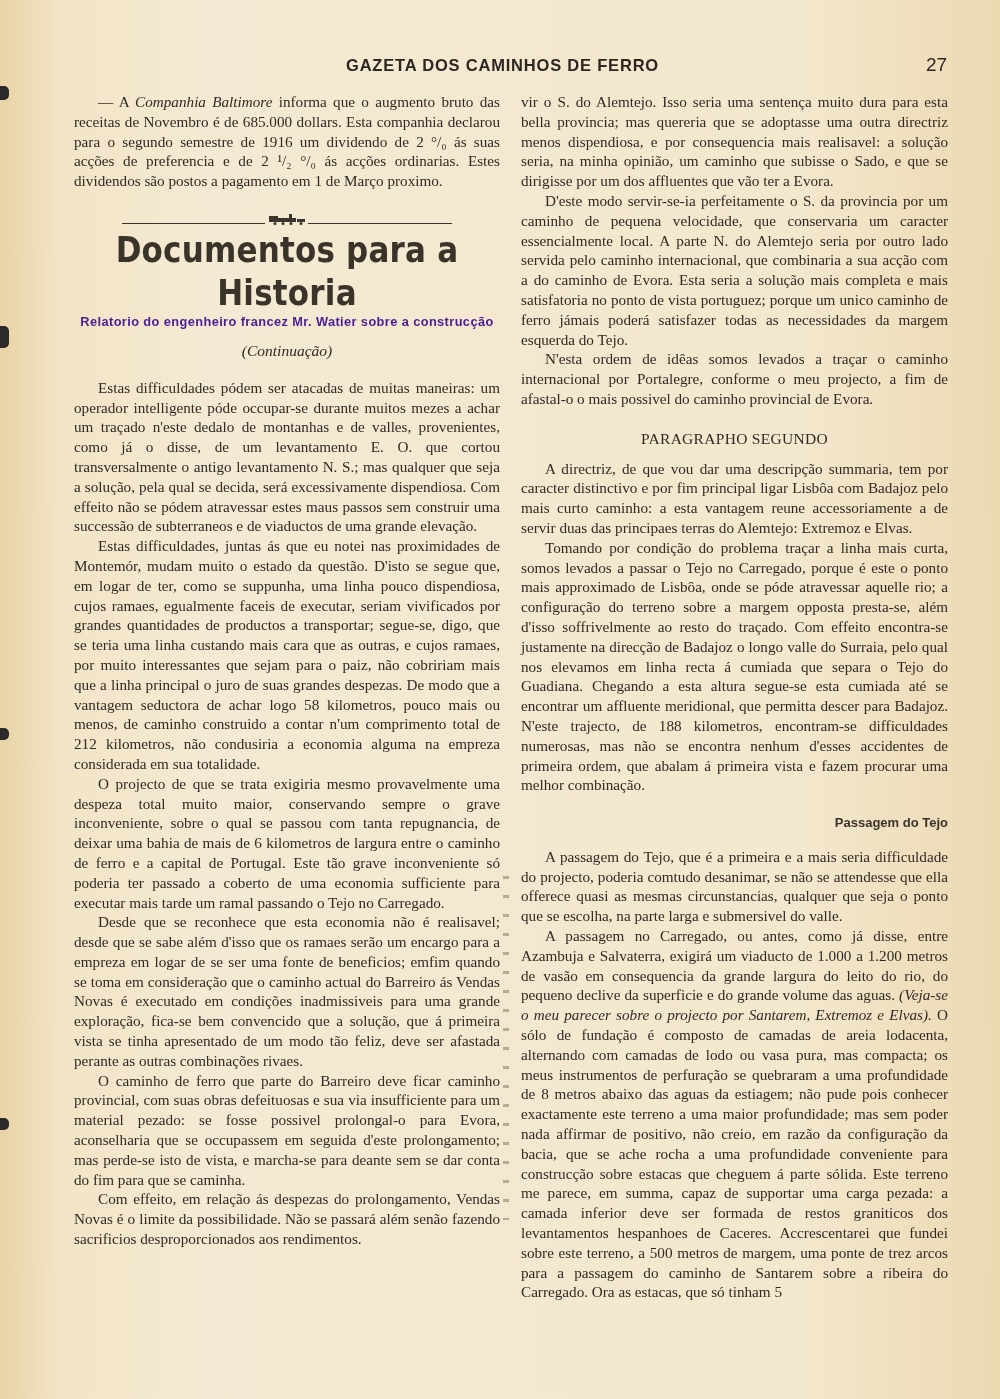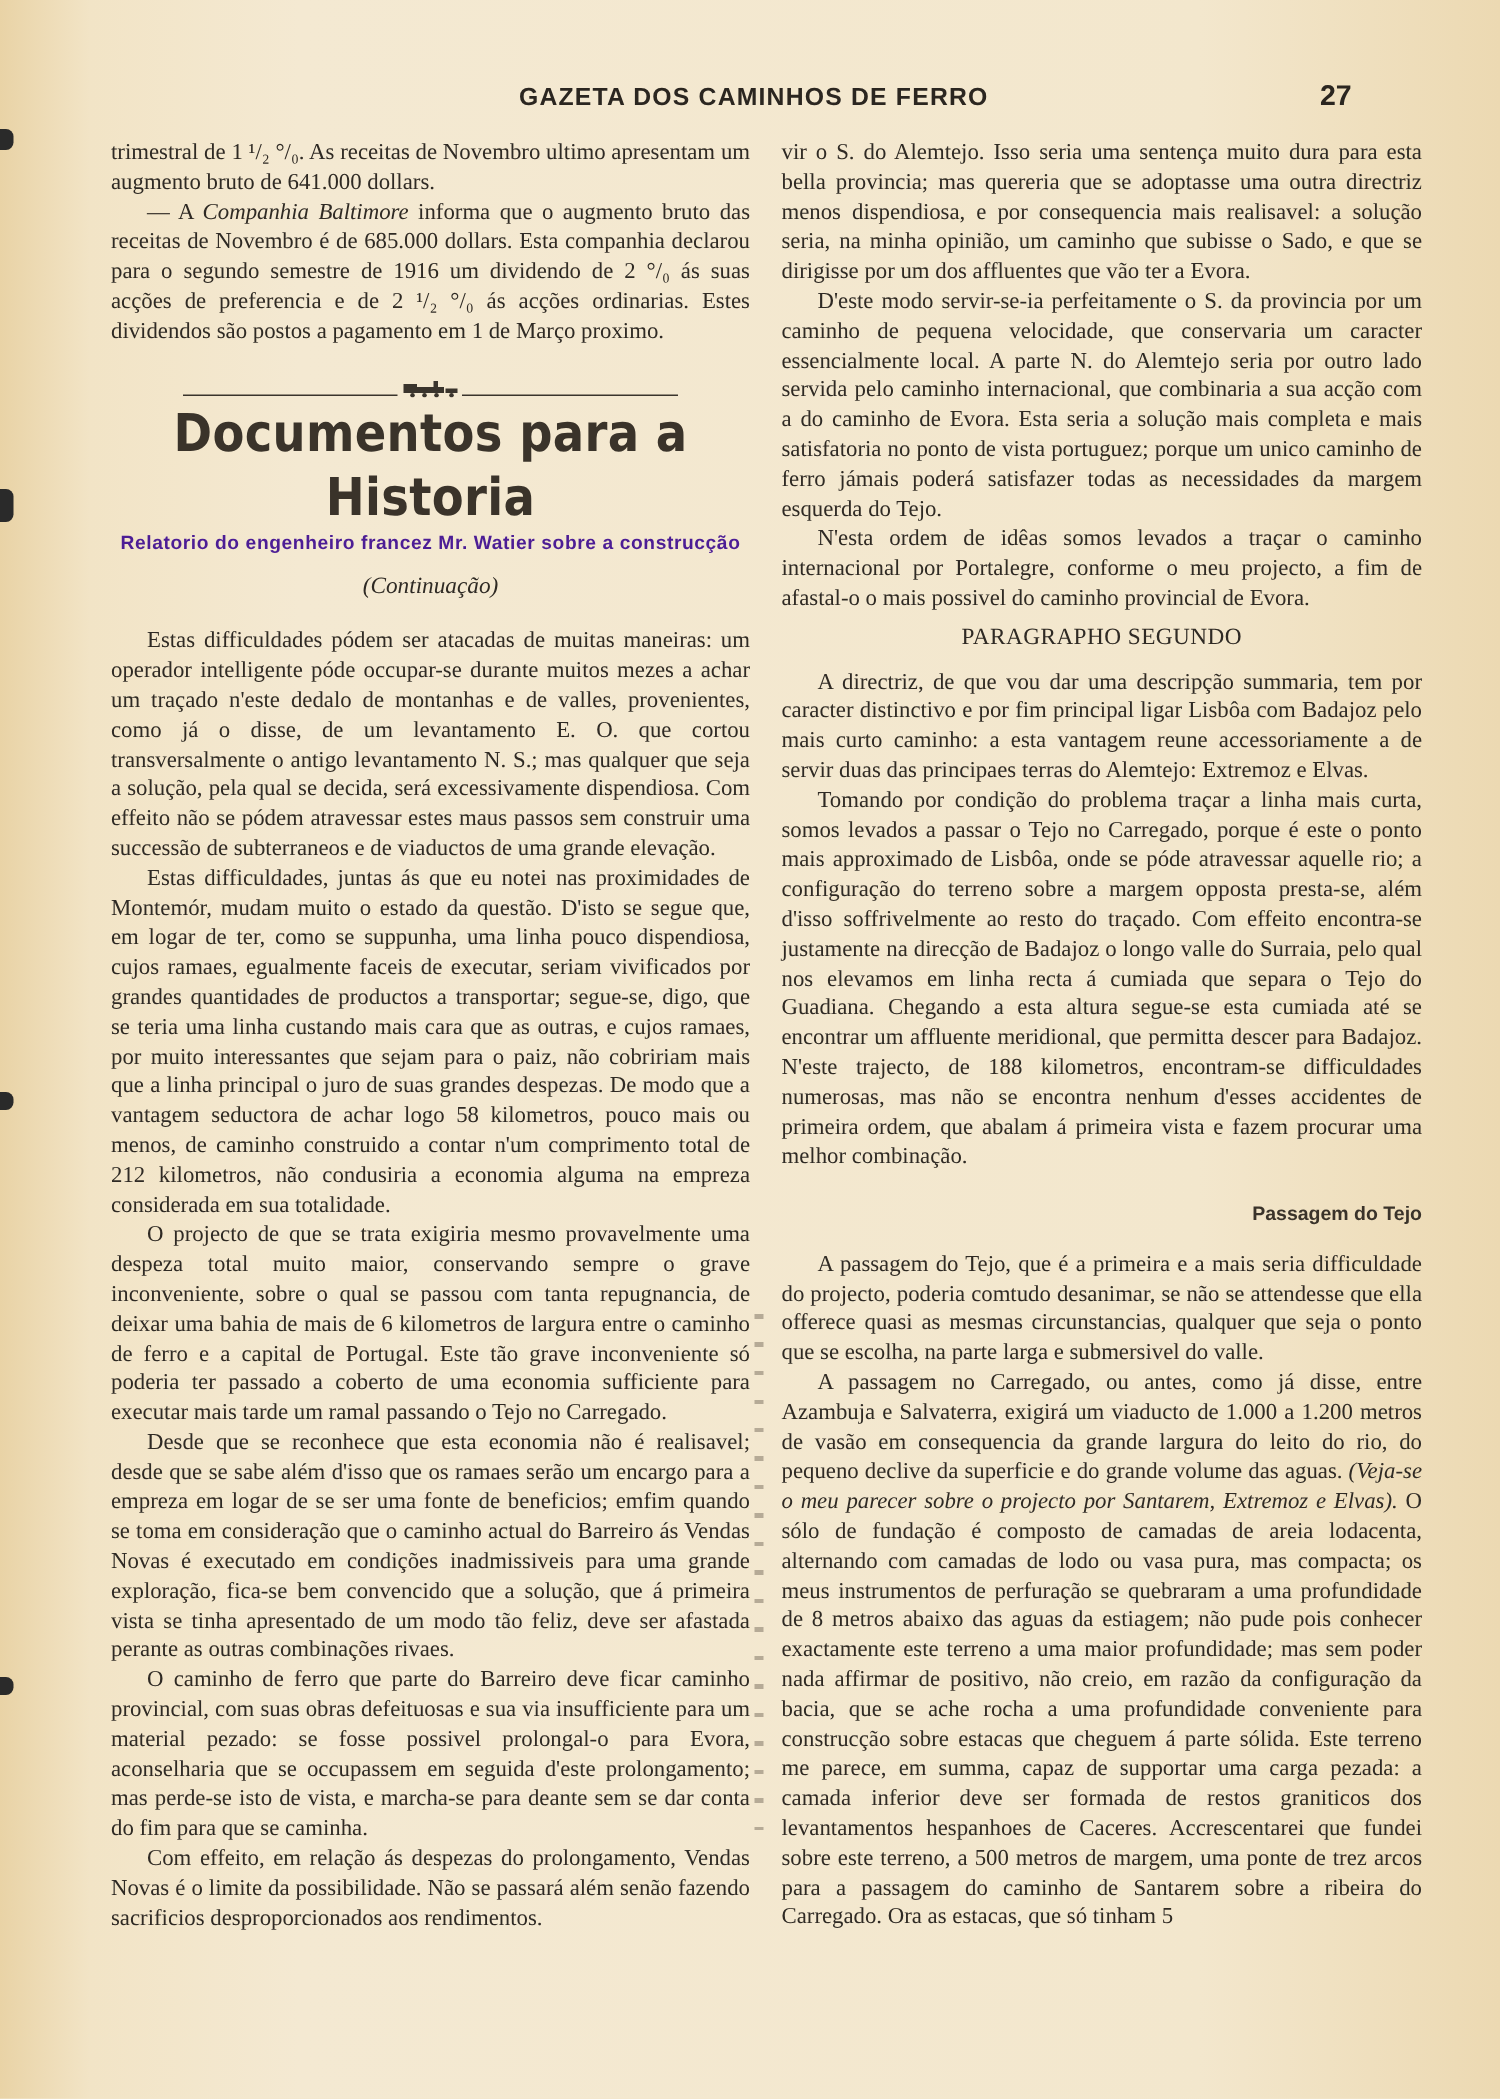--- a/index.html
+++ b/index.html
@@ -13,23 +13,23 @@
     }
     .header {
       position: absolute; top: 56px; left: 0; width: 916px; height: 24px;
     }
     .header .title {
       position: absolute; left: 346px; top: 0;
       font-family: "Liberation Sans", "DejaVu Sans", sans-serif;
       font-weight: bold; font-size: 16.5px; letter-spacing: 0.8px; color: #2b2620;
     }
     .header .page {
-      position: absolute; left: 880px; top: -2px;
+      position: absolute; left: 926px; top: -2px;
       font-family: "Liberation Sans", "DejaVu Sans", sans-serif;
-      font-weight: bold; font-size: 19px; color: #2b2620;
+      font-weight: normal; font-size: 19px; color: #2b2620;
     }
     .col {
       position: absolute; top: 92px;
       font-size: 15.2px; line-height: 19.8px;
       text-align: justify;
     }
     .col.left { left: 74px; width: 426px; }
     .col.right { left: 521px; width: 427px; }
     .col p { margin: 0; text-indent: 24px; hyphens: manual; }
     .col p.noindent { text-indent: 0; }
@@ -53,21 +53,21 @@
       font-family: "Liberation Sans", "DejaVu Sans", sans-serif; font-weight: bold;
       font-size: 12.8px; line-height: 17px; text-align: center; color: #4c1d95;
       letter-spacing: 0.4px;
     }
     .continuacao {
       font-style: italic; text-align: center; font-size: 15.5px;
       margin: 11px 0 17px 0;
     }
     .section-caps {
       text-align: center; font-size: 15.5px; letter-spacing: 0.3px;
-      margin: 6px 0 10px 0;
+      margin: 20px 0 10px 0;
     }
     .section-sub {
       font-family: "Liberation Sans", "DejaVu Sans", sans-serif; font-weight: bold;
       font-size: 12.8px; line-height: 17px; text-align: center; color: #3a332a;
       letter-spacing: 0.3px; margin-bottom: 15px;
     }
     .section-head {
       font-family: "Liberation Sans", "DejaVu Sans", sans-serif; font-weight: bold;
       font-size: 13px; text-align: right; color: #3a332a;
       margin: 18px 0 14px 0;
@@ -90,21 +90,20 @@
   <span class="page">27</span>
 </div>
 
 <div class="blot" style="top:86px;height:14px;"></div>
 <div class="blot" style="top:326px;height:22px;"></div>
 <div class="blot" style="top:728px;height:12px;"></div>
 <div class="blot" style="top:1118px;height:12px;"></div>
 <div class="gutter-marks"></div>
 
 <div class="col left">
-  <p class="noindent">trimestral de 1 ¹/₂ °/₀. As receitas de Novembro ultimo apresentam um augmento bruto de 641.000 dollars.</p>
   <p class="dash"><span>— A </span><i>Companhia Baltimore</i><span> informa que o augmento bruto das receitas de Novembro é de 685.000 dollars. Esta companhia declarou para o segundo semestre de 1916 um dividendo de 2 °/₀ ás suas acções de preferencia e de 2 ¹/₂ °/₀ ás acções ordinarias. Estes dividendos são postos a pagamento em 1 de Março proximo.</span></p>
 
   <div class="divider">
     <div class="line l"></div>
     <svg class="loco" viewBox="0 0 40 12">
       <rect x="2" y="3" width="9" height="6" fill="#3a342c"></rect>
       <rect x="11" y="5" width="18" height="4" fill="#3a342c"></rect>
       <rect x="22" y="1" width="3" height="4" fill="#3a342c"></rect>
       <rect x="30" y="6" width="8" height="3" fill="#3a342c"></rect>
       <circle cx="8" cy="10.5" r="1.5" fill="#3a342c"></circle>

